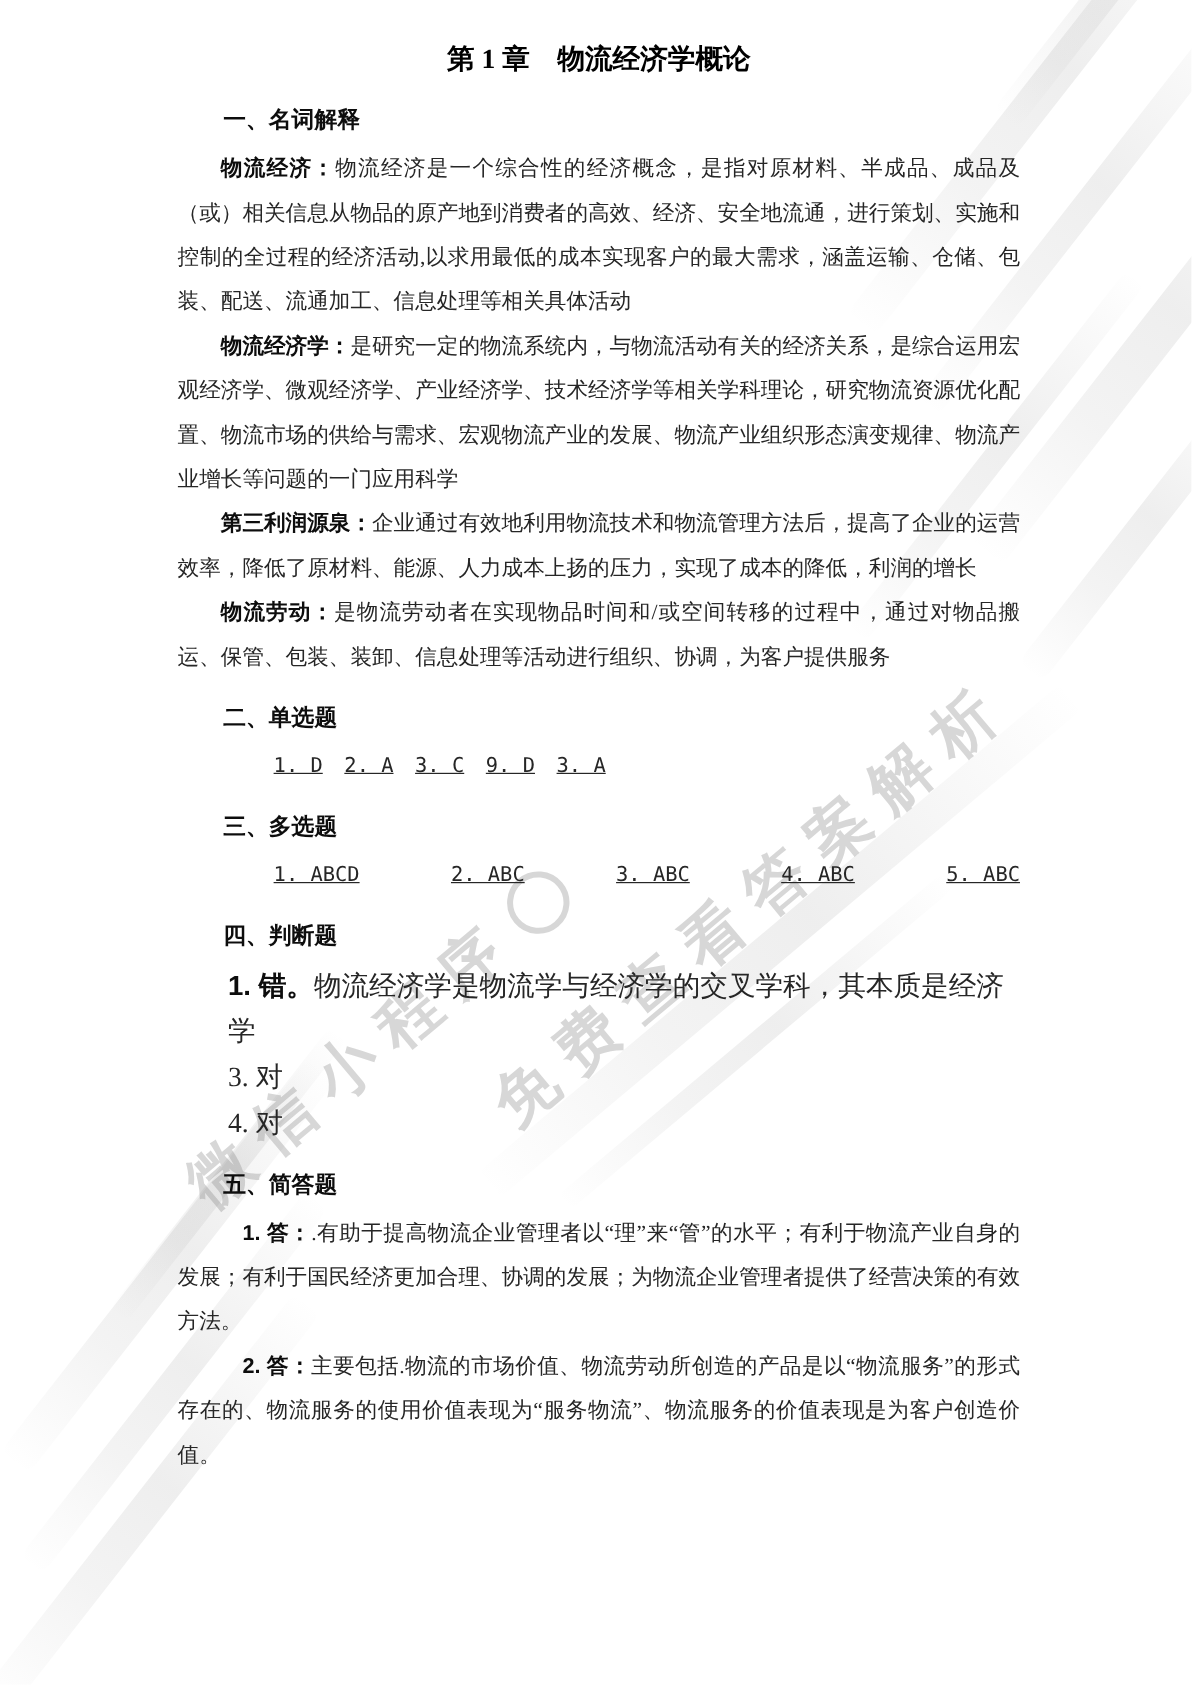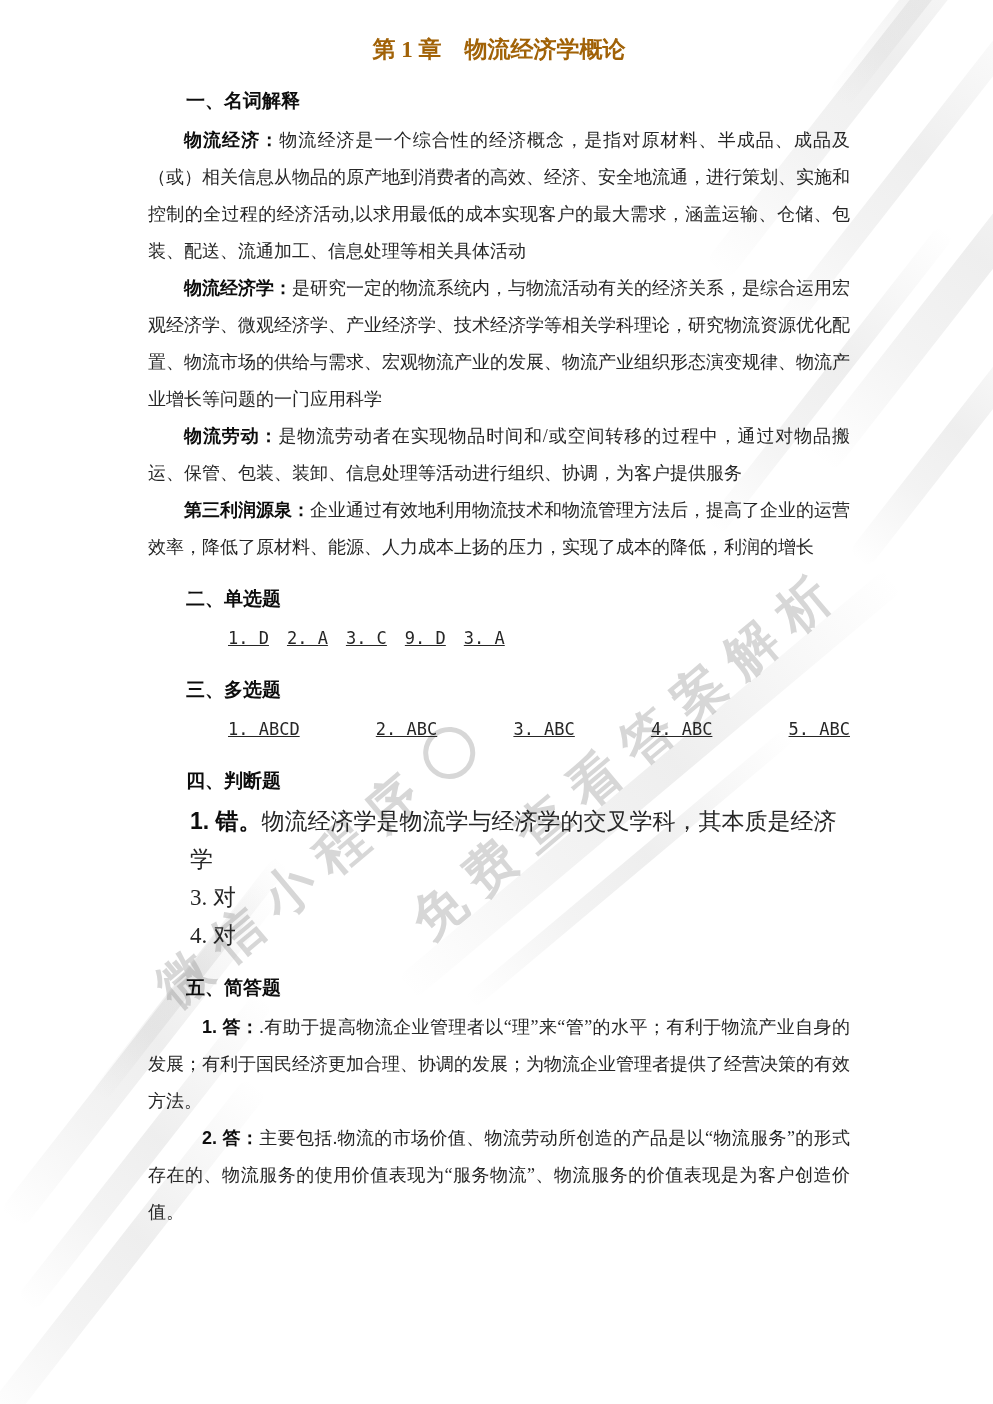--- a/index.html
+++ b/index.html
@@ -55,21 +55,21 @@
     line-height:48px;
     letter-spacing:1px;
     color:#0d0d0d;
   }
   .chapter-title {
     margin:32px 0 14px 0;
     text-align:center;
     font-weight:bold;
     font-size:23px;
     line-height:36px;
-    color:#a16207;
+    color:#000000;
   }
   .section-heading {
     margin:16px 0 4px 0;
     font-family:"Liberation Sans","DejaVu Sans",sans-serif;
     font-weight:bold;
     font-size:19px;
     line-height:34px;
     text-indent:2em;
     color:#0d0d0d;
   }
@@ -140,23 +140,23 @@
 
 
     <h2 class="chapter-title">第 1 章　物流经济学概论</h2>
 
     <h3 class="section-heading">一、名词解释</h3>
 
     <p class="para"><span class="term-label">物流经济：</span><span>物流经济是一个综合性的经济概念，是指对原材料、半成品、成品及（或）相关信息从物品的原产地到消费者的高效、经济、安全地流通，进行策划、实施和控制的全过程的经济活动,以求用最低的成本实现客户的最大需求，涵盖运输、仓储、包装、配送、流通加工、信息处理等相关具体活动</span></p>
 
     <p class="para"><span class="term-label">物流经济学：</span><span>是研究一定的物流系统内，与物流活动有关的经济关系，是综合运用宏观经济学、微观经济学、产业经济学、技术经济学等相关学科理论，研究物流资源优化配置、物流市场的供给与需求、宏观物流产业的发展、物流产业组织形态演变规律、物流产业增长等问题的一门应用科学</span></p>
 
+    <p class="para"><span class="term-label">第三利润源泉：</span><span>企业通过有效地利用物流技术和物流管理方法后，提高了企业的运营效率，降低了原材料、能源、人力成本上扬的压力，实现了成本的降低，利润的增长</span></p>
+
     <p class="para"><span class="term-label">物流劳动：</span><span>是物流劳动者在实现物品时间和/或空间转移的过程中，通过对物品搬运、保管、包装、装卸、信息处理等活动进行组织、协调，为客户提供服务</span></p>
-
-    <p class="para"><span class="term-label">第三利润源泉：</span><span>企业通过有效地利用物流技术和物流管理方法后，提高了企业的运营效率，降低了原材料、能源、人力成本上扬的压力，实现了成本的降低，利润的增长</span></p>
 
     <h3 class="section-heading">二、单选题</h3>
 
     <div class="choices">
       <span>1. D</span>
       <span>2. A</span>
       <span>3. C</span>
       <span>9. D</span>
       <span>3. A</span>
     </div>

